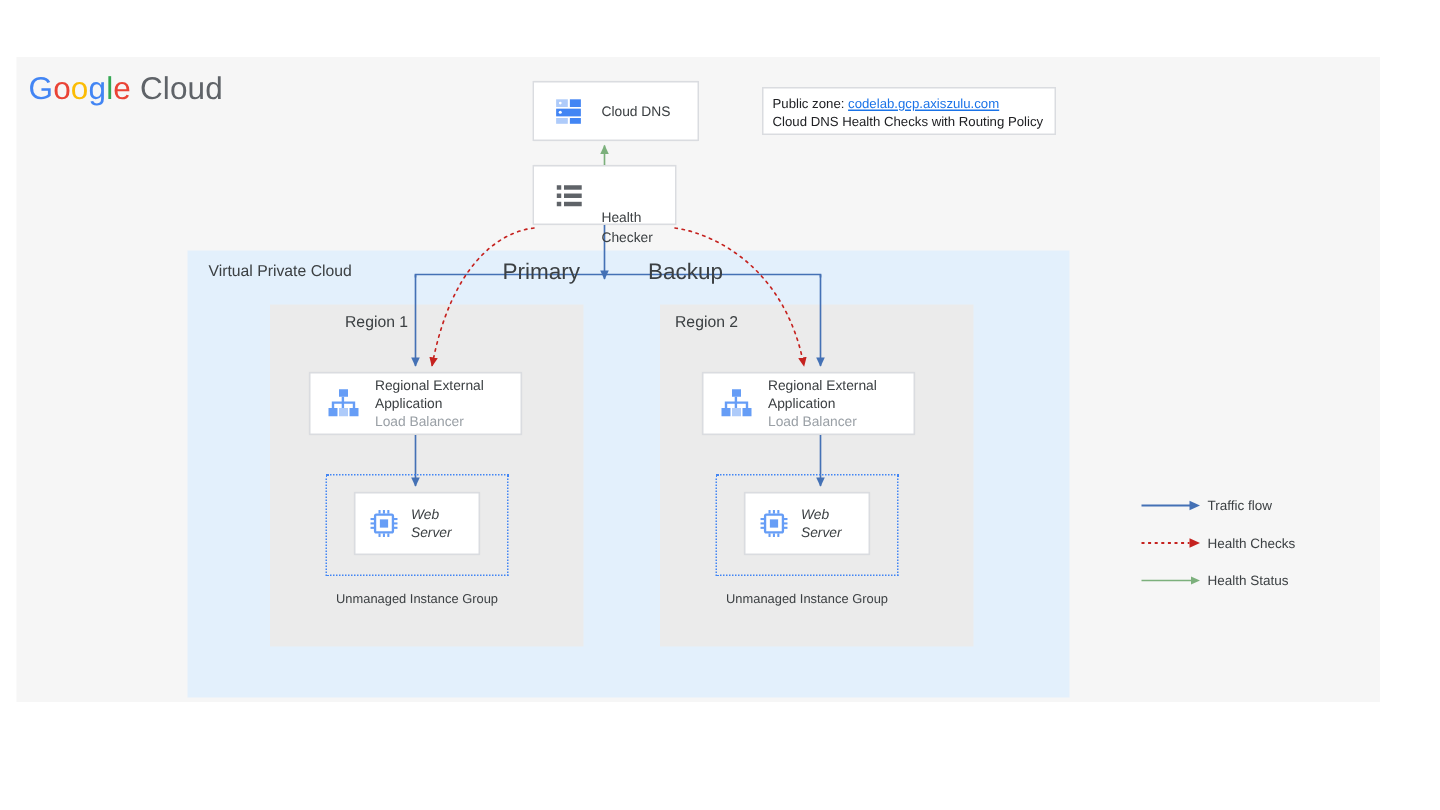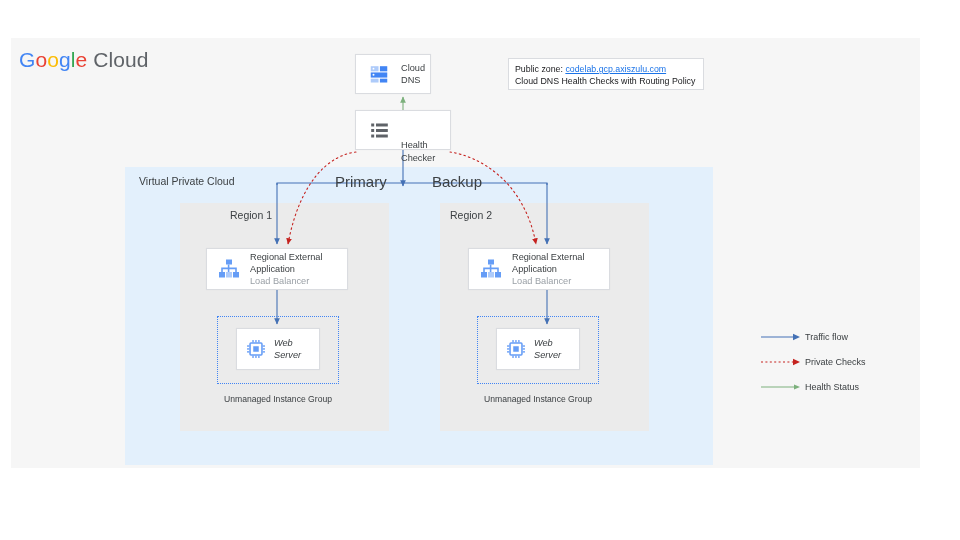--- a/index.html
+++ b/index.html
@@ -86,21 +86,21 @@
   .node .txt {
     font-size: 9.2px;
     color: #3c4043;
     line-height: 12.2px;
   }
   .node .txt .sub {
     color: #9aa0a6;
     display: block;
   }
 
-  #cloud-dns  { left: 355px; top: 54px;  width: 76px; height: 40px; }
+  #cloud-dns  { left: 355px; top: 54px;  width: 111px; height: 40px; }
   #cloud-dns .ico { width: 34px; padding-left: 6px; }
   #cloud-dns .txt { padding-left: 5px; }
 
   #health-checker { left: 355px; top: 110px; width: 96px; height: 40px; }
   #health-checker .ico { width: 34px; padding-left: 6px; }
   #health-checker .txt { padding-left: 5px; margin-top: 43px; }
 
   #lb1 { left: 206px; top: 248px; width: 142px; height: 42px; }
   #lb2 { left: 468px; top: 248px; width: 142px; height: 42px; }
   #lb1 .ico, #lb2 .ico { width: 36px; padding-left: 4px; }
@@ -380,21 +380,21 @@
         <line x1="1" y1="7" x2="34" y2="7" stroke="#4471b5" stroke-width="1.2"></line>
         <path d="M33,3.8 L40,7 L33,10.2 Z" fill="#4471b5"></path>
       </svg>
       <span class="legend-text">Traffic flow</span>
     </div>
     <div class="legend-row">
       <svg class="legend-glyph" viewBox="0 0 42 14">
         <line x1="1" y1="7" x2="33" y2="7" stroke="#c5221f" stroke-width="1.2" stroke-dasharray="2 2.4"></line>
         <path d="M33,3.8 L40,7 L33,10.2 Z" fill="#c5221f"></path>
       </svg>
-      <span class="legend-text">Private Checks</span>
+      <span class="legend-text">Health Checks</span>
     </div>
     <div class="legend-row">
       <svg class="legend-glyph" viewBox="0 0 42 14">
         <line x1="1" y1="7" x2="34" y2="7" stroke="#7cb07c" stroke-width="1.1"></line>
         <path d="M34,4.4 L40,7 L34,9.6 Z" fill="#7cb07c"></path>
       </svg>
       <span class="legend-text">Health Status</span>
     </div>
   </div>
 

